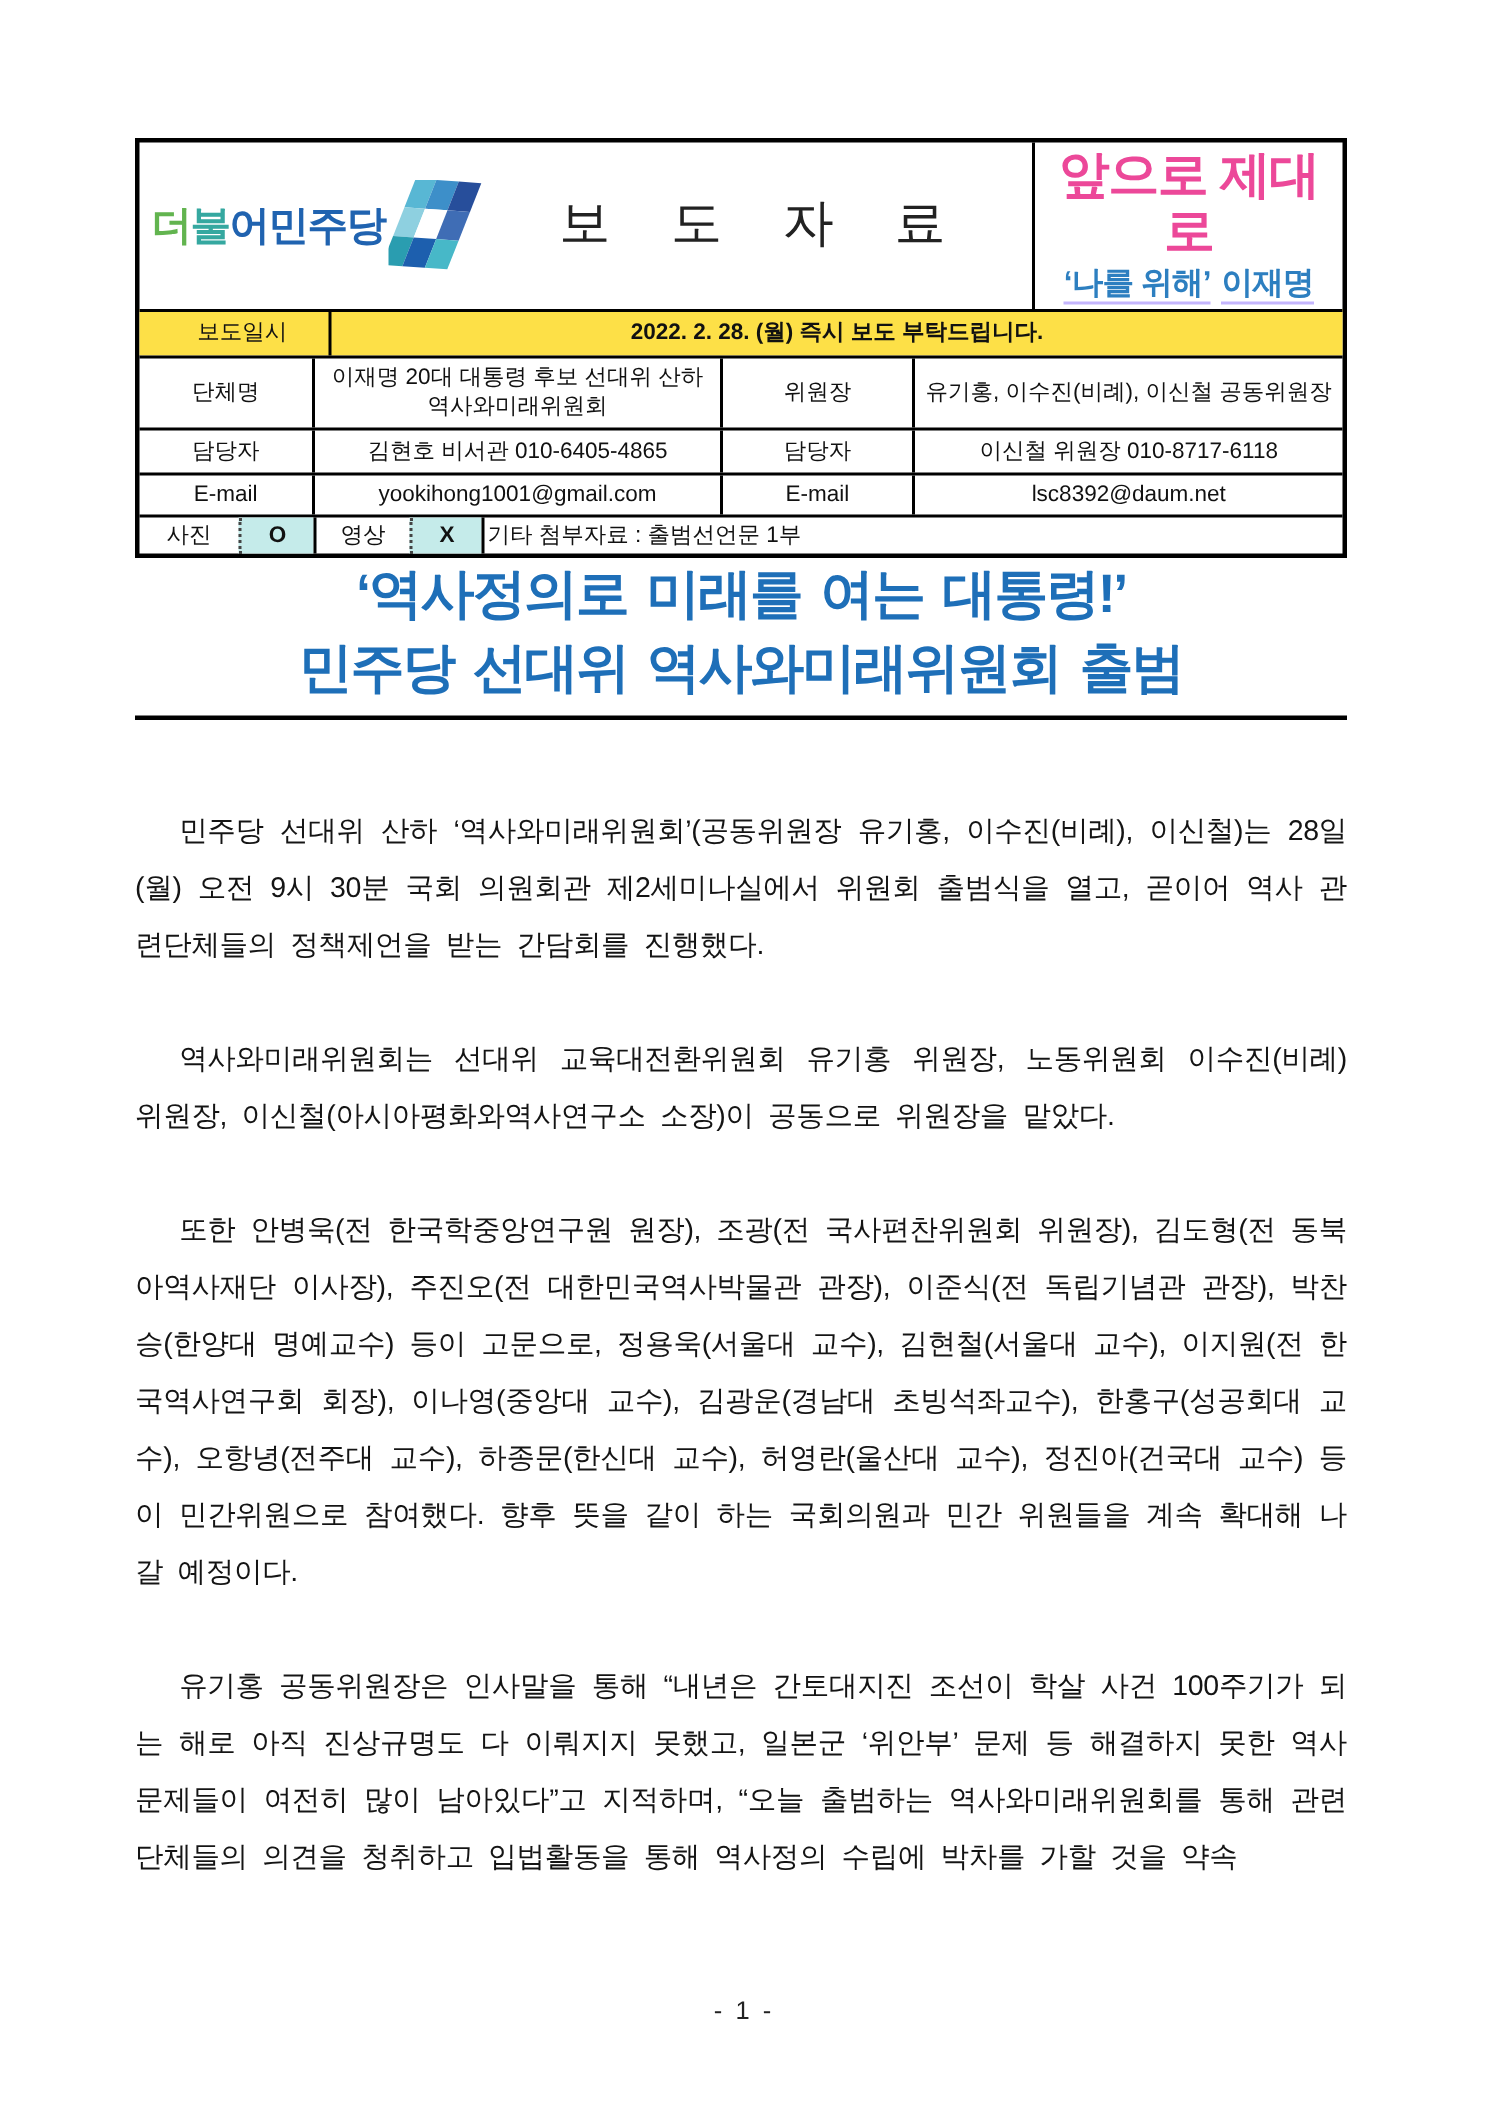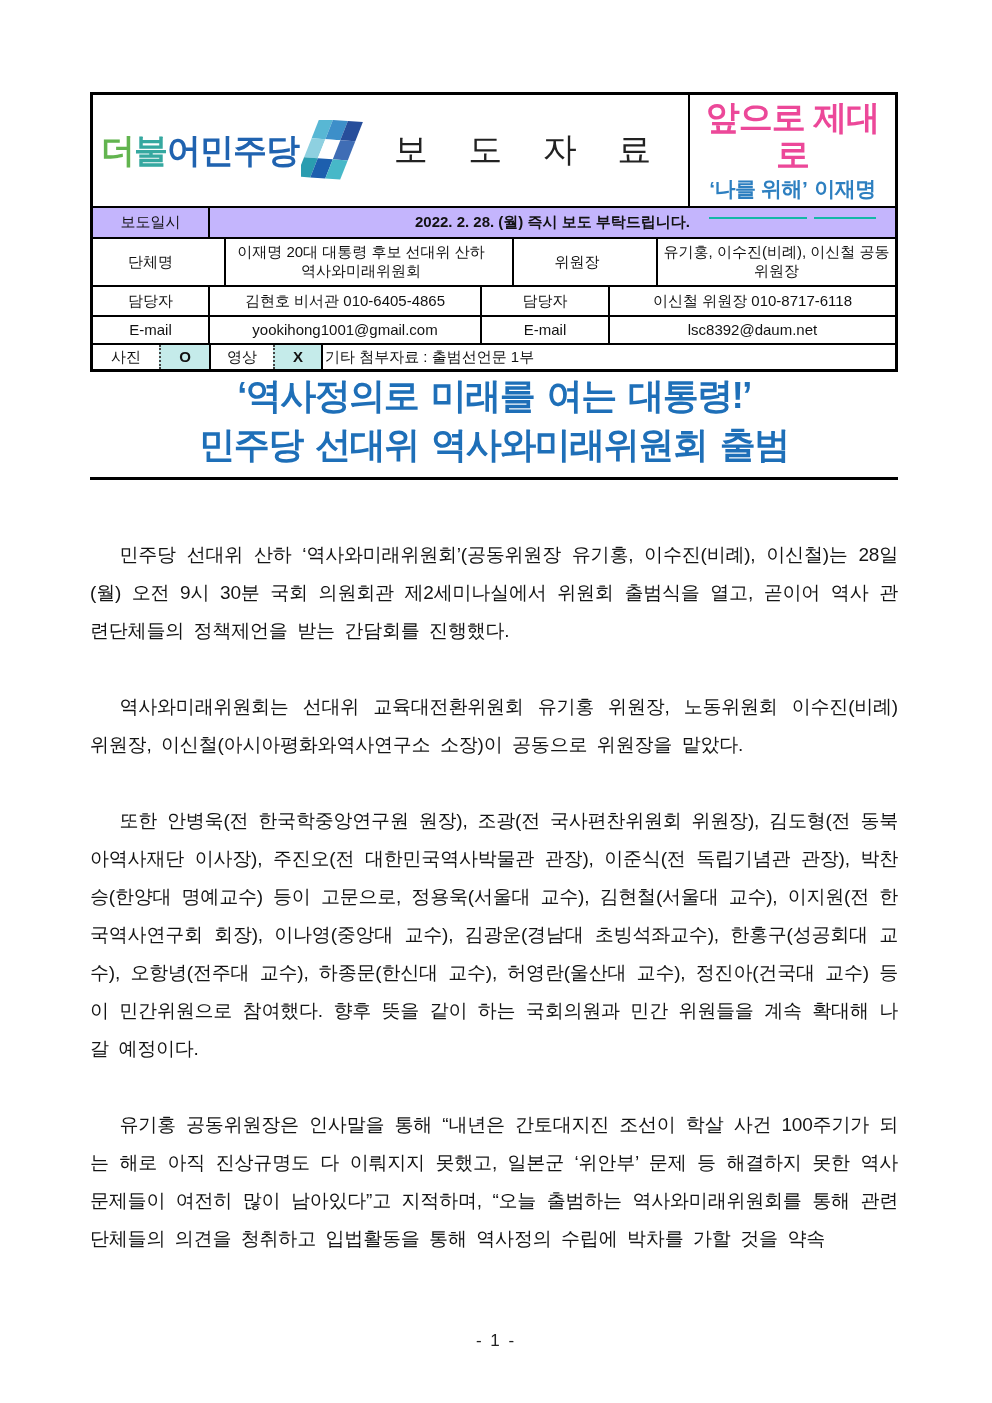--- a/index.html
+++ b/index.html
@@ -21,49 +21,49 @@
   .tcell {
     display: flex; align-items: center; justify-content: center;
     border-left: 2px solid #000;
     font-size: 15px; color: #111; text-align: center;
     padding: 2px 4px; line-height: 1.25;
   }
   .tcell:first-child { border-left: none; }
 
   .row-masthead { grid-template-columns: 595px 1fr; min-height: 76px; }
   .row-4col { grid-template-columns: 115px 272px 128px 1fr; }
-  .row-date  { min-height: 31px; background: #c4b5fd; grid-template-columns: 115px 1fr; }
-  .row-org   { min-height: 48px; gap: 16px; }
+  .row-date  { min-height: 31px; background: #fde047; grid-template-columns: 115px 1fr; padding-left: 11px; }
+  .row-org   { min-height: 48px; }
   .row-contact { min-height: 30px; }
   .row-email { min-height: 28px; }
   .row-media { grid-template-columns: 66px 50px 64px 48px 1fr; min-height: 26px; }
 
   .label-cell { font-size: 15px; color: #111; }
   .bold { font-weight: 700; }
   .hl { background: #c5ebea; }
   .dotted-left { border-left: 2px dotted #444; }
   .left-align { justify-content: flex-start; text-align: right; padding-left: 2px; }
 
   
   .masthead-left { display: flex; align-items: center; padding: 4px 8px; }
   .logo-wrap { display: flex; align-items: center; gap: 2px; }
-  .logo-text { font-size: 34px; font-weight: 800; letter-spacing: -1px; white-space: nowrap; }
+  .logo-text { font-size: 27px; font-weight: 800; letter-spacing: -1px; white-space: nowrap; }
   .logo-text .p1 { color: #62b44f; }
   .logo-text .p2 { color: #35a8a0; }
   .logo-text .p3 { color: #2063b0; }
   .doc-type {
     flex: 1; text-align: center;
     font-family: "Liberation Serif", "DejaVu Serif", serif;
     font-size: 34px; color: #222; letter-spacing: 16px; text-indent: 16px;
     white-space: nowrap;
   }
   .slogan-cell { display: flex; flex-direction: column; align-items: center; justify-content: center; padding: 4px; }
   .slogan1 { font-size: 34px; font-weight: 800; color: #ec4899; letter-spacing: -1px; line-height: 1.1; }
   .slogan2 { font-size: 21px; font-weight: 600; color: #2d7fc0; letter-spacing: -0.5px; margin-top: 2px; }
-  .slogan2 .u { border-bottom: 2px solid #14b8a6; padding-bottom: 17px; }
+  .slogan2 .u { border-bottom: 2px solid #c4b5fd; padding-bottom: 1px; }
   .slogan2 .gap { display: inline-block; width: 7px; }
 
   
   .headline { text-align: center; }
   .title-line {
     font-size: 36px; font-weight: 800; color: #1e6fb8;
     letter-spacing: -1.5px; line-height: 1.35; word-spacing: 4px;
   }
   .subtitle-block { margin-top: 8px; }
   .subtitle-line {

